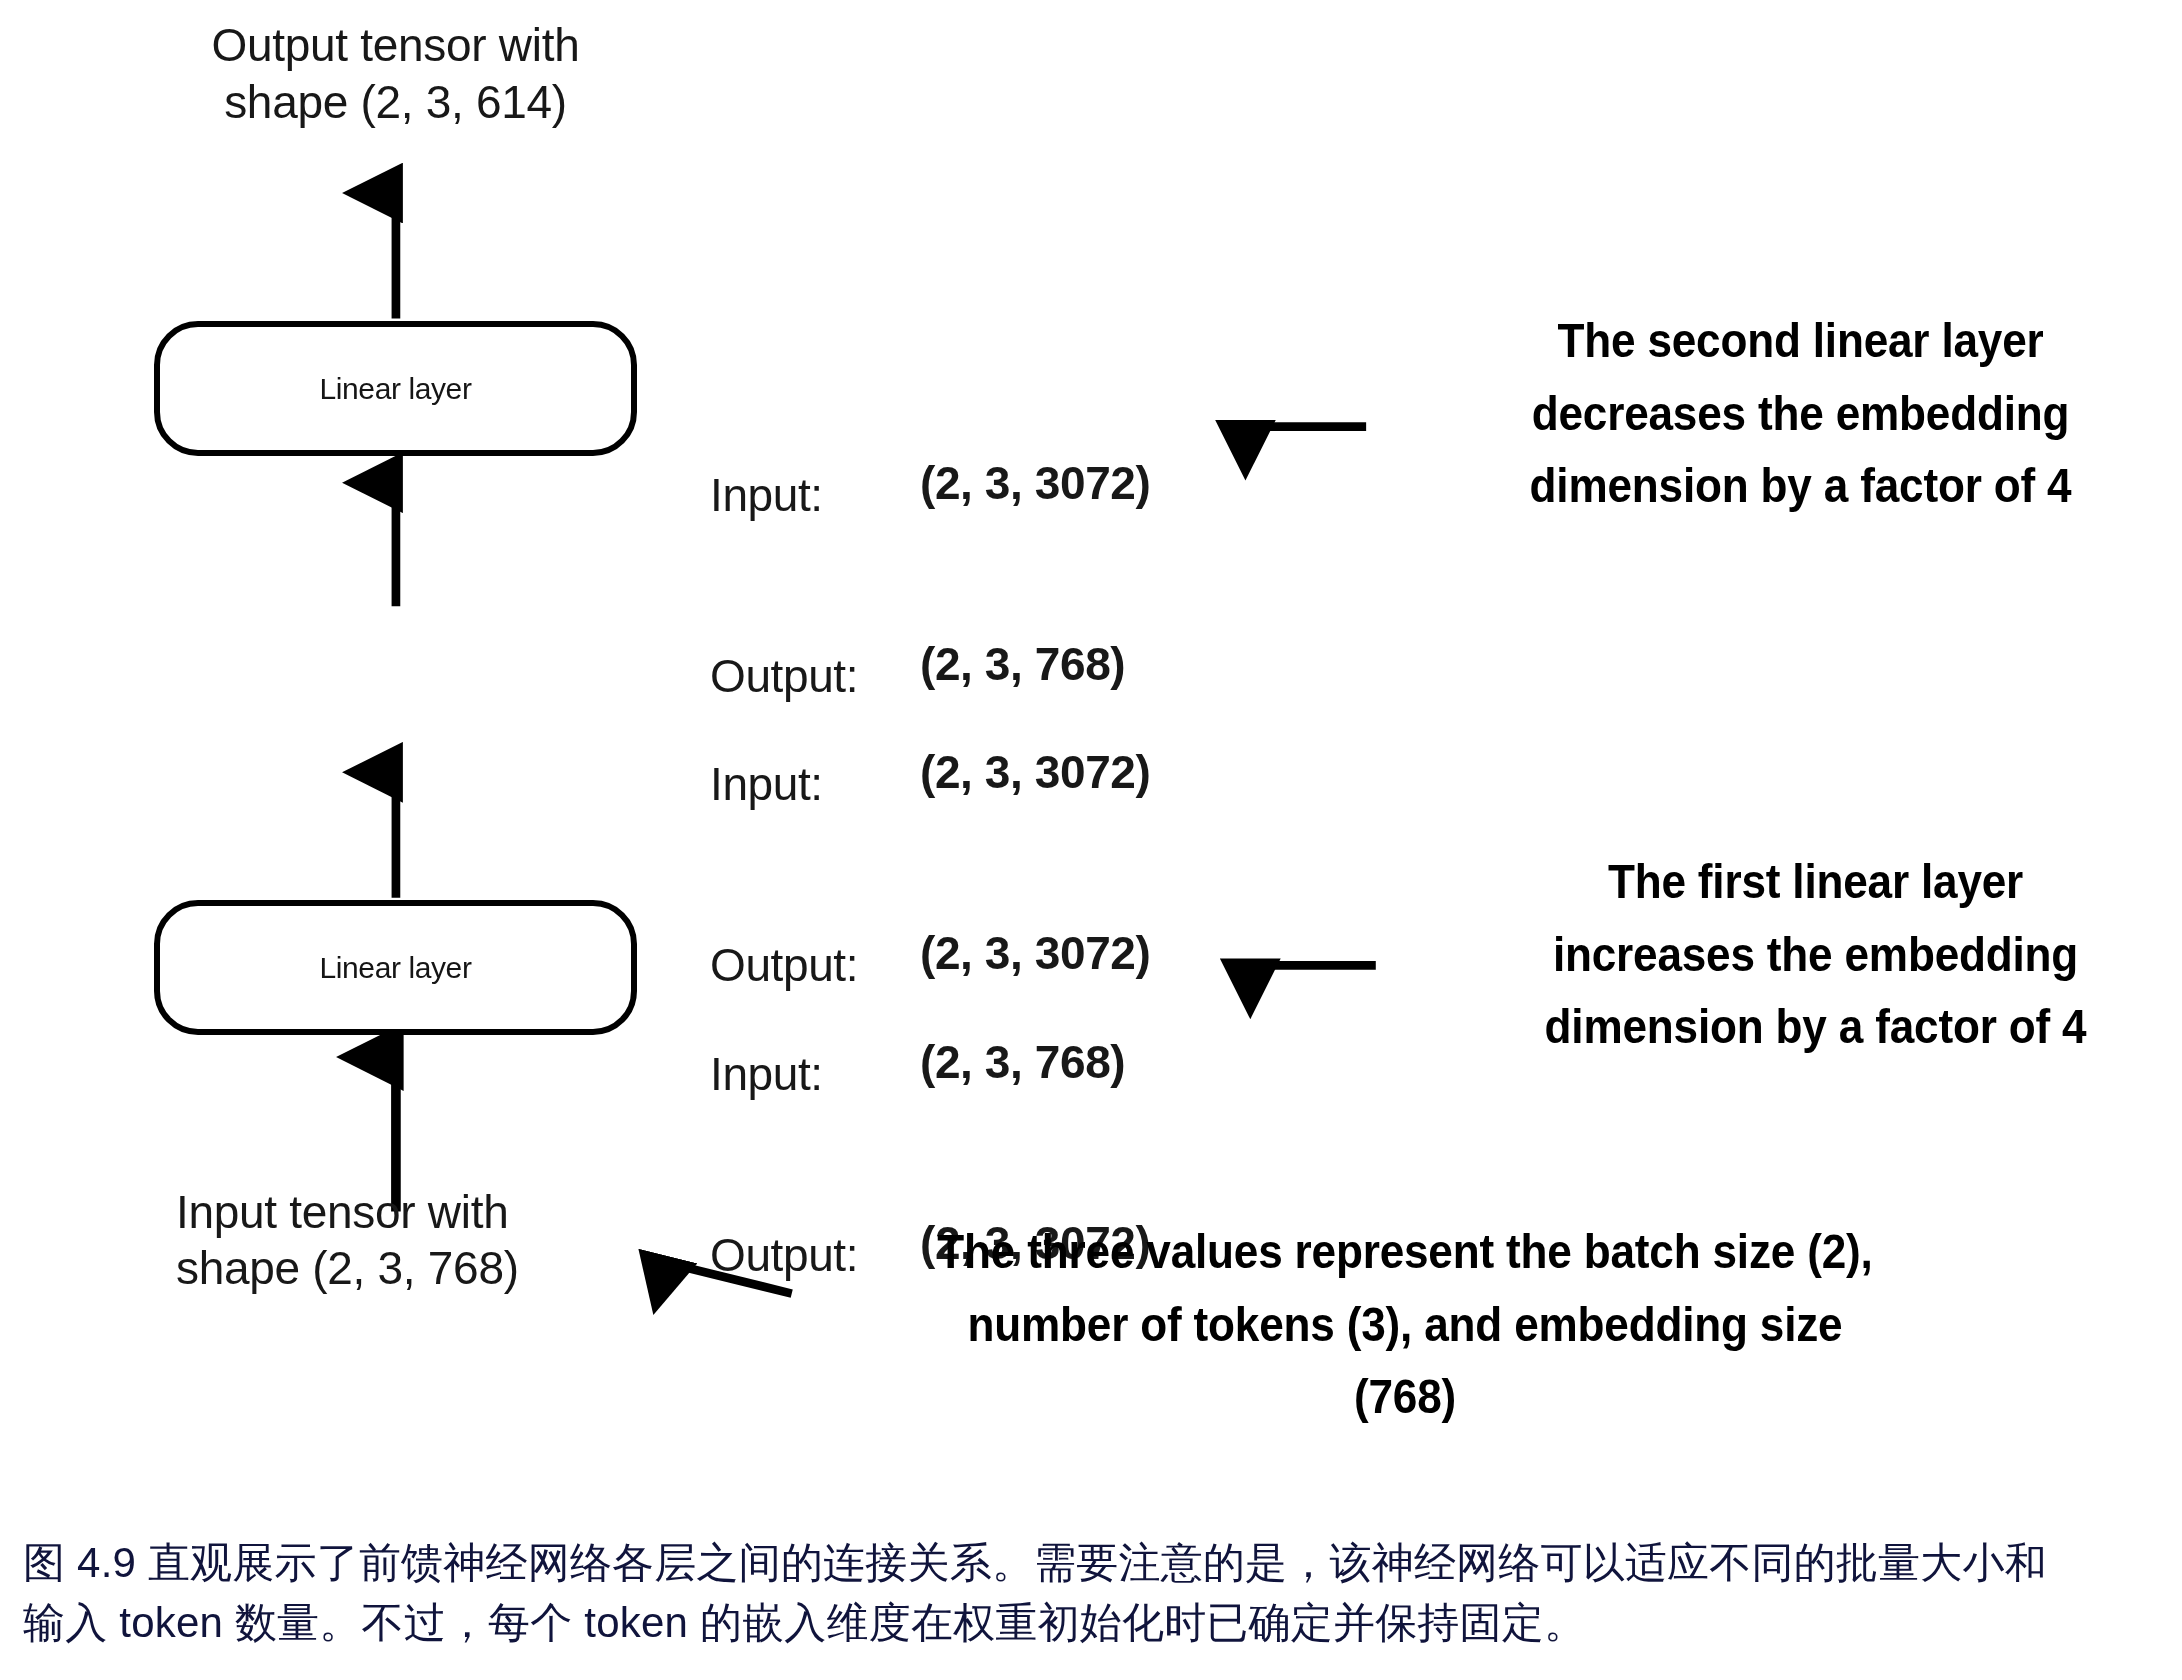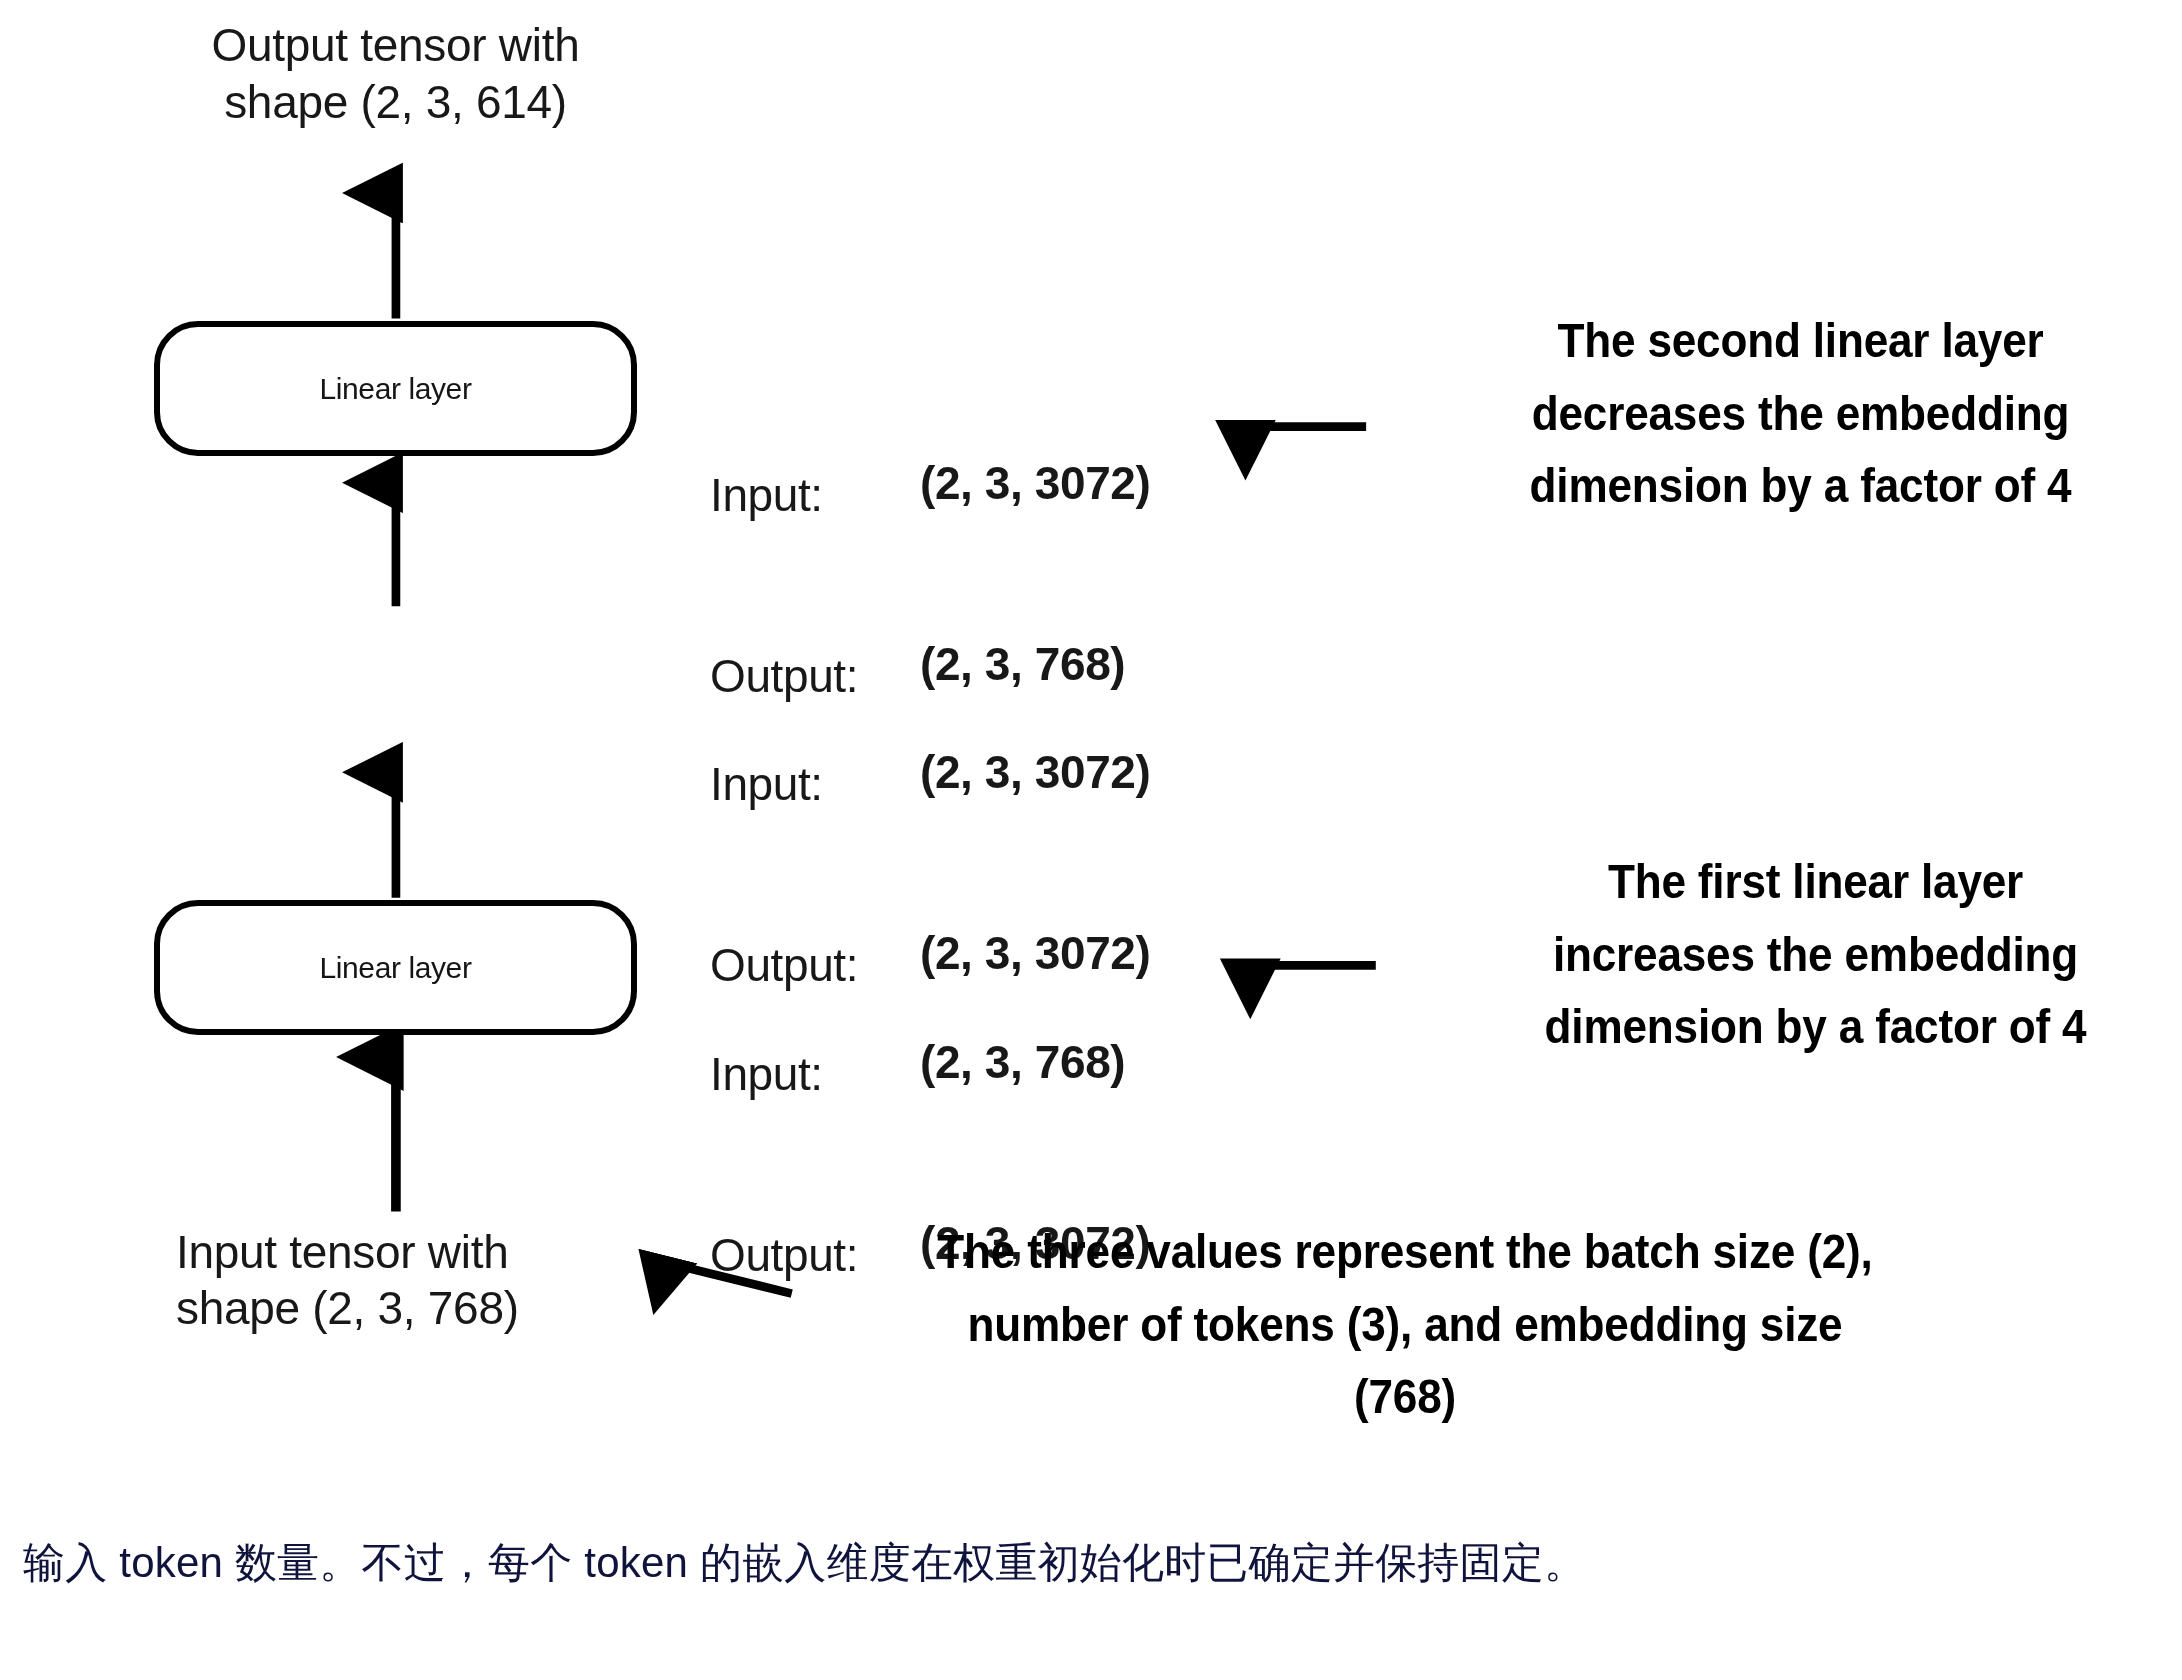--- a/index.html
+++ b/index.html
@@ -196,25 +196,26 @@
     <div class="io-row">
       <span class="io-key">Input:</span>
       <span class="io-val">(2, 3, 768)</span>
     </div>
     <div class="io-row">
       <span class="io-key">Output:</span>
       <span class="io-val">(2, 3, 3072)</span>
     </div>
   </div>
 
-  <div class="plain-label" style="left:176px; top:1224px; width:521px;">Input tensor with
+  <div class="plain-label" style="left:176px; top:1184px; width:521px;">Input tensor with
 shape (2, 3, 768)</div>
 
   <div class="annotation" style="left:811px; top:1215px; width:1188px; white-space:pre-line;">The three values represent the batch size (2),
 number of tokens (3), and embedding size
 (768)</div>
 
 </div>
 
 <div id="caption">
+  <div>图 4.9 直观展示了前馈神经网络各层之间的连接关系。需要注意的是，该神经网络可以适应不同的批量大小和</div>
   <div>输入 token 数量。不过，每个 token 的嵌入维度在权重初始化时已确定并保持固定。</div>
 </div>
 
 
 </body></html>

